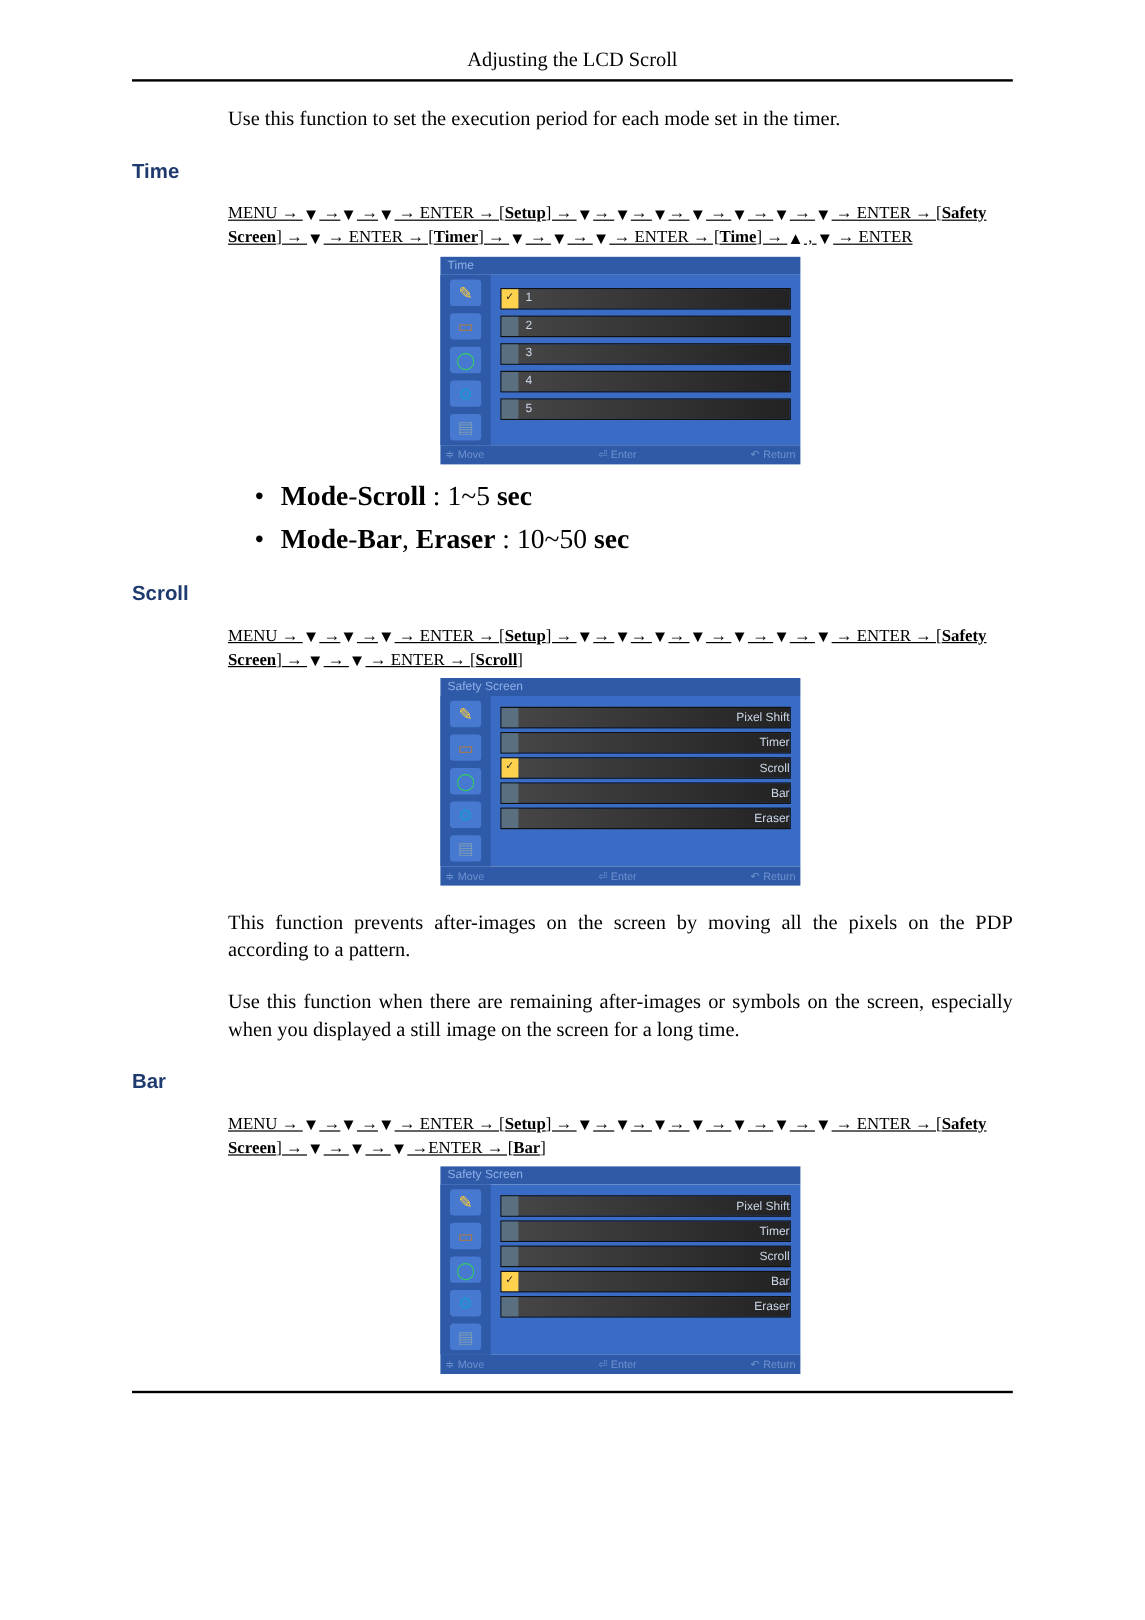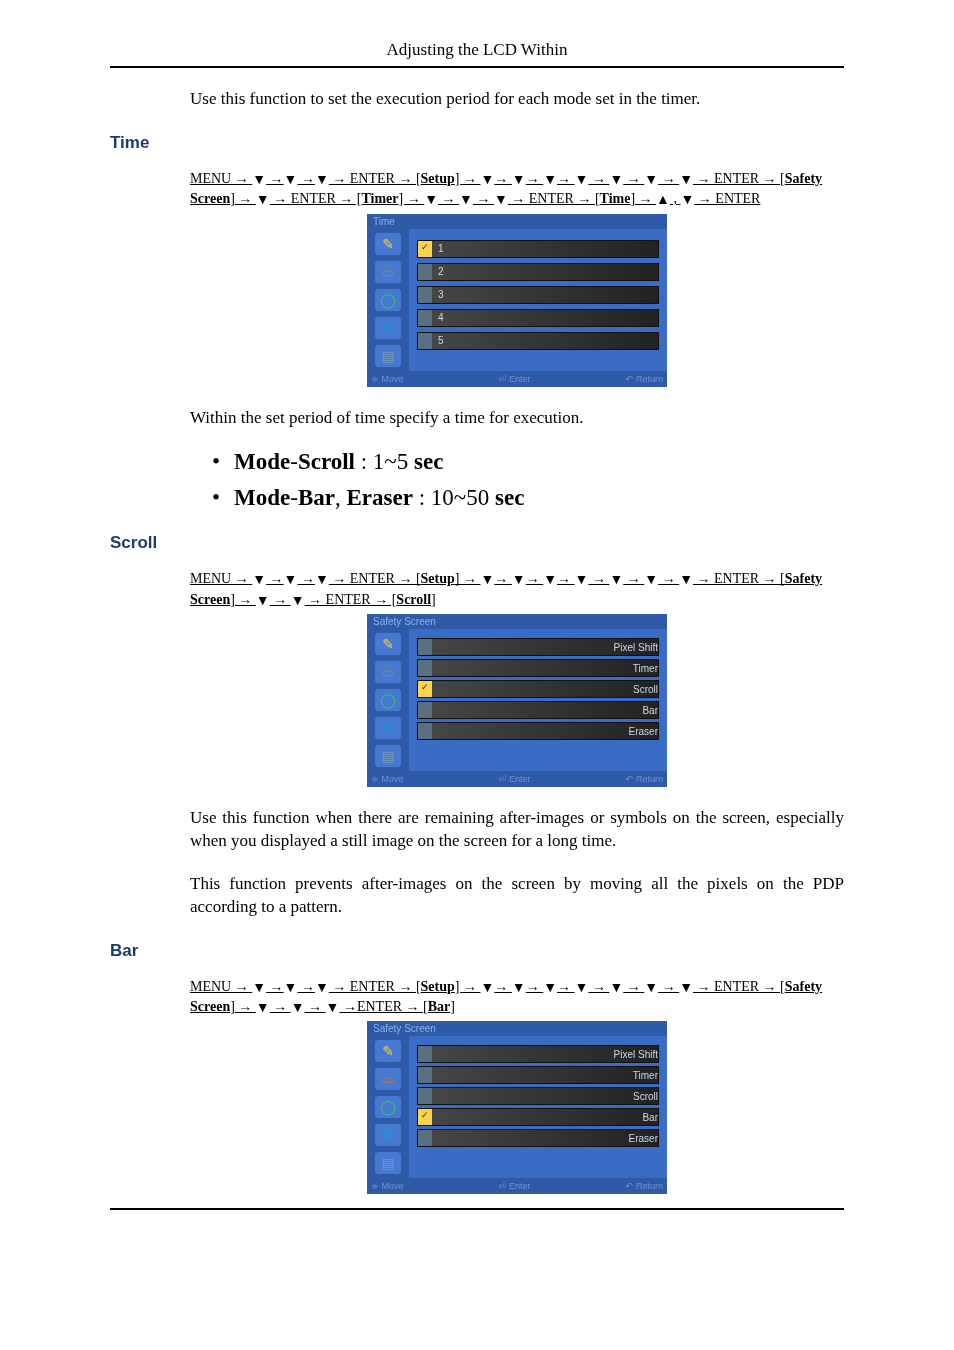--- a/index.html
+++ b/index.html
@@ -156,21 +156,21 @@
     content: attr(data-ico);
     margin-right: 3px;
   }
   .tight-rows .osd-row { margin: 3px 0; justify-content: space-between; }
 </style>
 </head>
 <body>
 
 <div class="page">
 
-  <div class="header-title">Adjusting the LCD Within</div>
+  <div class="header-title">Adjusting the LCD Scroll</div>
   <hr class="hr-top">
 
   <div class="content">
 
     <div class="body-indent">
       <p class="para">Use this function to set the execution period for each mode set in the timer.</p>
     </div>
 
     <h3 class="section">Time</h3>
 
@@ -212,21 +212,20 @@
               </div>
           </div>
         </div>
         <div class="osd-foot">
           <span data-ico="≑">Move</span>
           <span data-ico="⏎">Enter</span>
           <span data-ico="↶">Return</span>
         </div>
       </div>
 
-      <p class="para">Within the set period of time specify a time for execution.</p>
 
       <ul class="bullets">
         <li>
           <b>Mode</b><span>-</span><b>Scroll</b><span> : 1~5 </span><b>sec</b>
         </li>
         <li>
           <b>Mode</b><span>-</span><b>Bar</b><span>, </span><b>Eraser</b><span> : 10~50 </span><b>sec</b>
         </li>
       </ul>
     </div>
@@ -271,22 +270,22 @@
               </div>
           </div>
         </div>
         <div class="osd-foot">
           <span data-ico="≑">Move</span>
           <span data-ico="⏎">Enter</span>
           <span data-ico="↶">Return</span>
         </div>
       </div>
 
+      <p class="para">This function prevents after-images on the screen by moving all the pixels on the PDP according to a pattern.</p>
       <p class="para">Use this function when there are remaining after-images or symbols on the screen, especially when you displayed a still image on the screen for a long time.</p>
-      <p class="para">This function prevents after-images on the screen by moving all the pixels on the PDP according to a pattern.</p>
     </div>
 
     <h3 class="section">Bar</h3>
 
     <div class="body-indent">
       <div class="nav-line">
         <span>MENU → </span><span class="dn">▼</span><span> →</span><span class="dn">▼</span><span> →</span><span class="dn">▼</span><span> → ENTER → [</span><b>Setup</b><span>] → </span><span class="dn">▼</span><span>→ </span><span class="dn">▼</span><span>→ </span><span class="dn">▼</span><span>→ </span><span class="dn">▼</span><span> → </span><span class="dn">▼</span><span> → </span><span class="dn">▼</span><span> → </span><span class="dn">▼</span><span> → ENTER → [</span><b>Safety Screen</b><span>] → </span><span class="dn">▼</span><span> → </span><span class="dn">▼</span><span> → </span><span class="dn">▼</span><span> →ENTER → [</span><b>Bar</b><span>]</span>
       </div>
 
       <div class="osd-wrap">

